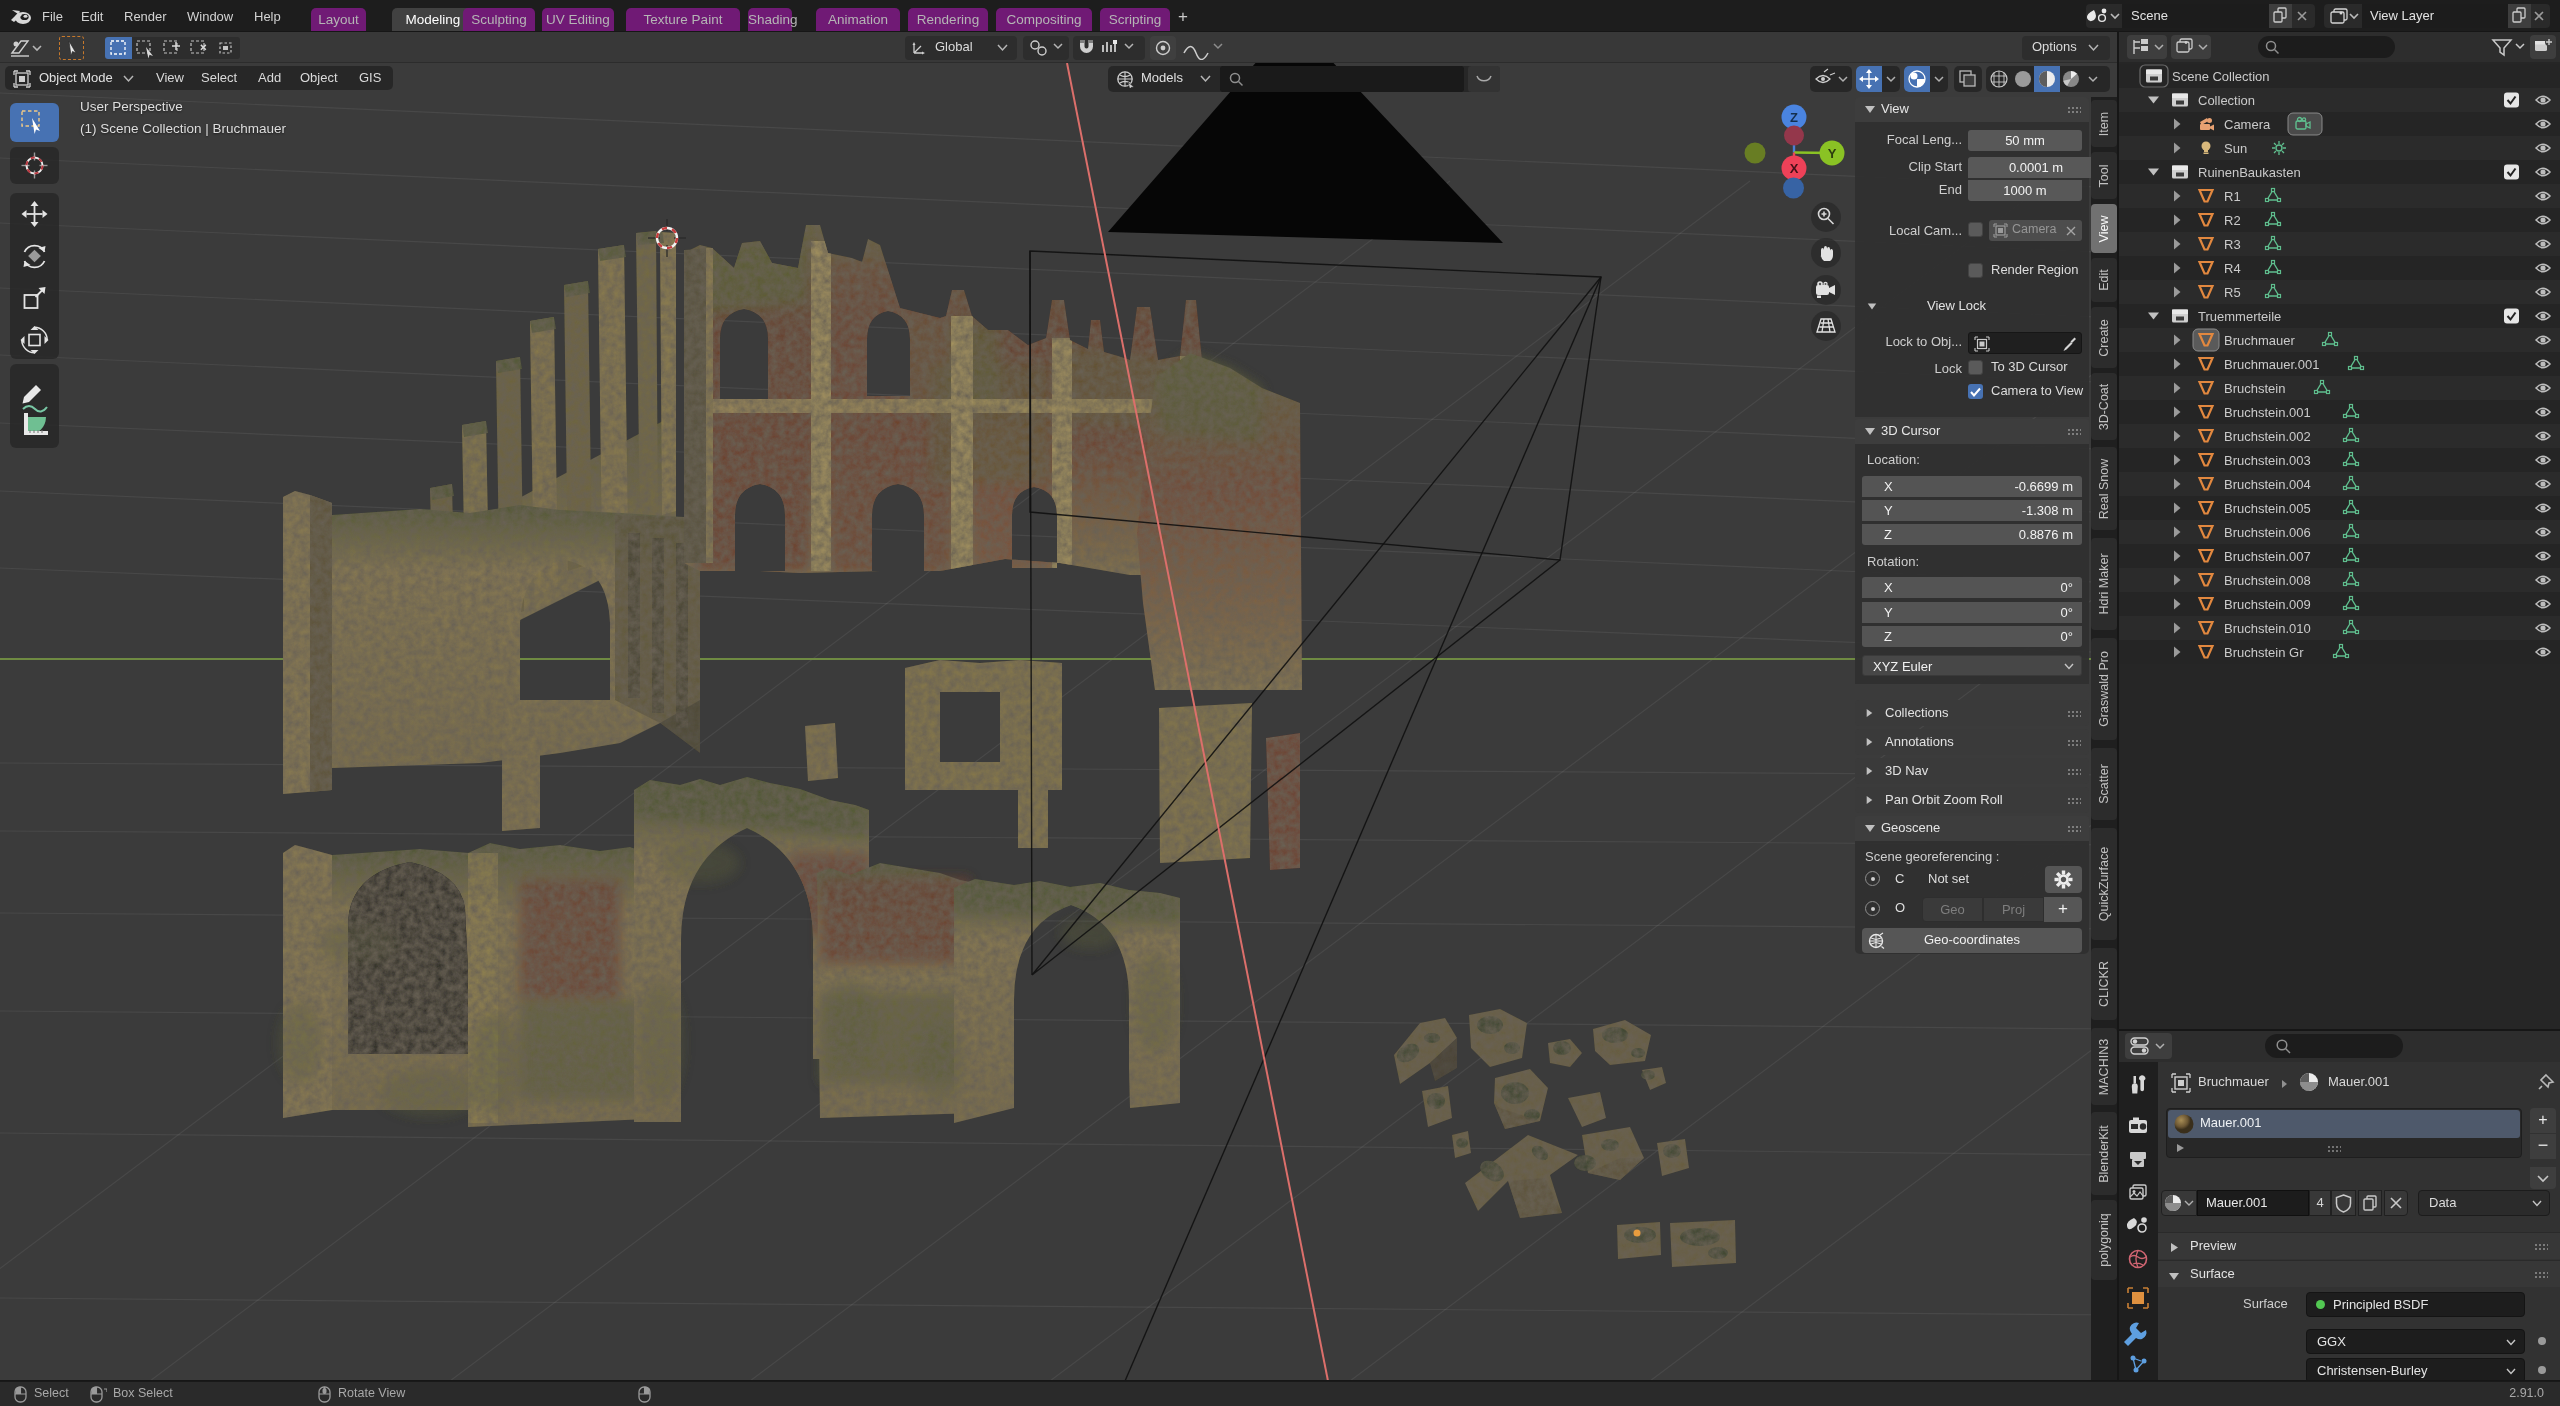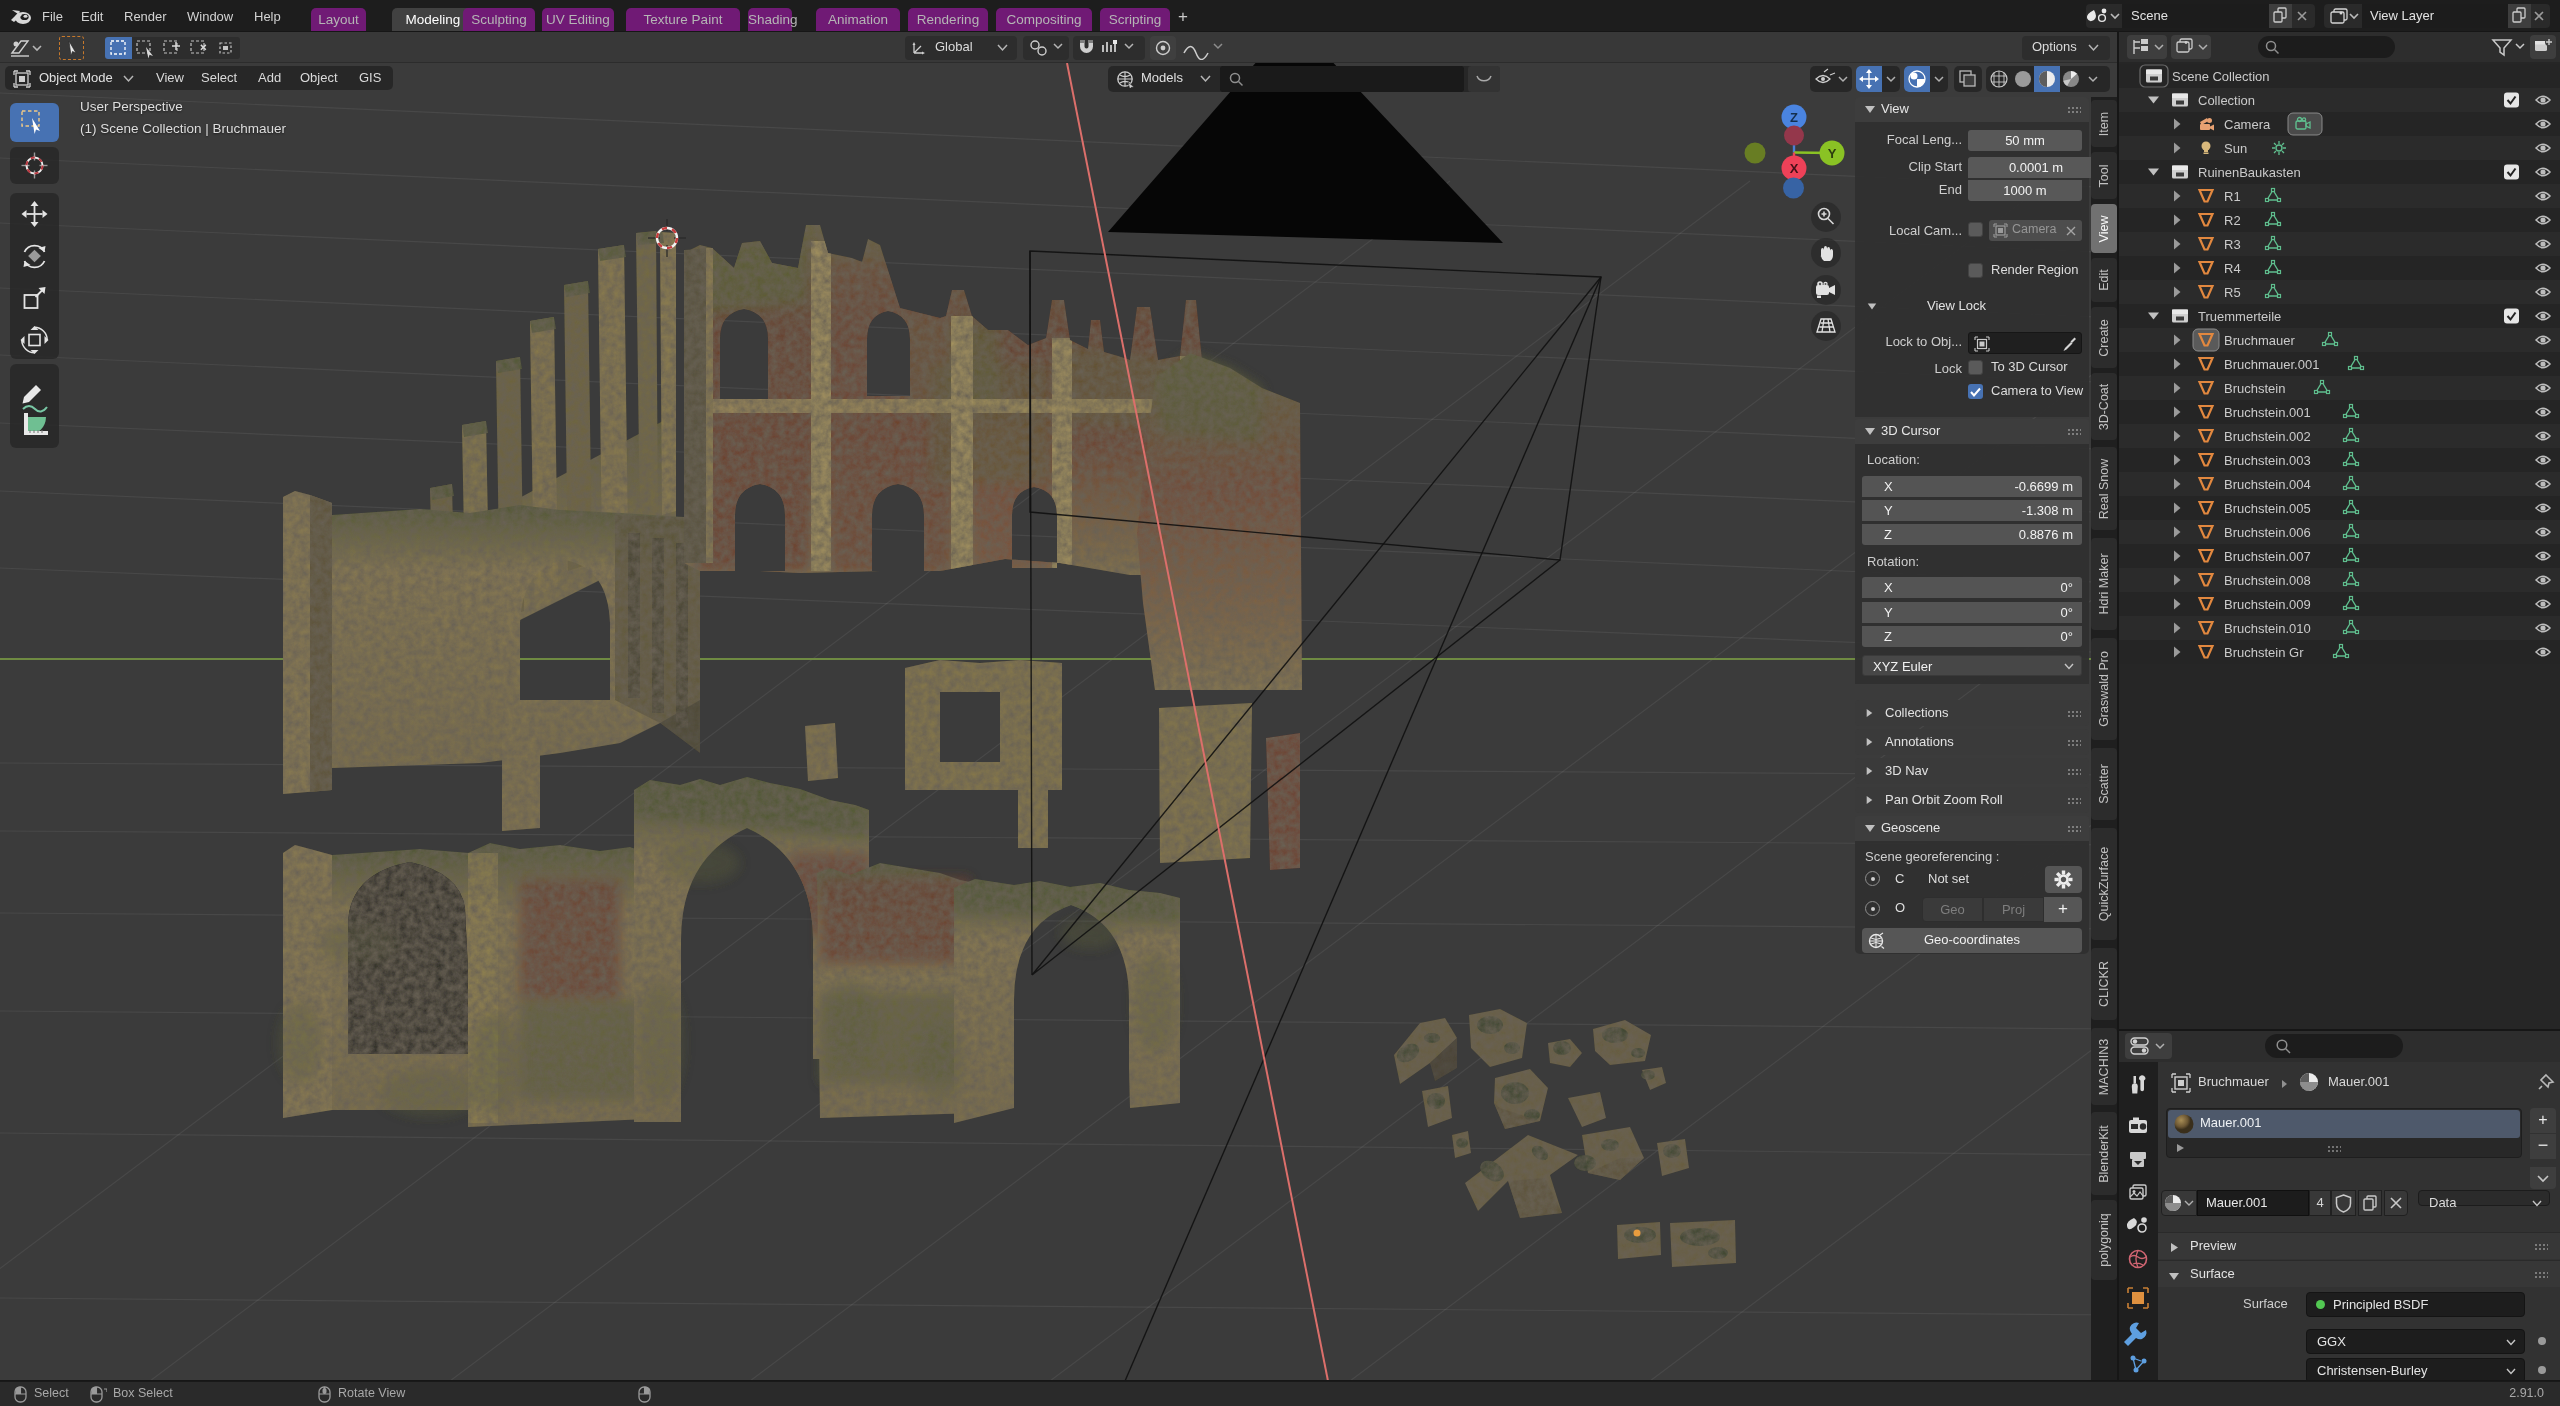--- a/index.html
+++ b/index.html
@@ -1166,21 +1166,21 @@
       <svg width="23" height="24">
           <rect x="8" y="5" width="9" height="11" rx="1" fill="none" stroke="#c9c9c9" stroke-width="1.4"></rect>
           <rect x="5" y="8" width="9" height="11" rx="1" fill="#383838" stroke="#c9c9c9" stroke-width="1.4"></rect>
         </svg>
     </div>
     <div class="abs" style="left:226px;top:128px;width:24px;height:26px;background:#383838;border:1px solid #202020;border-radius:0 4px 4px 0;">
       <svg width="23" height="24">
           <path d="M6 7 l10 10 m0 -10 l-10 10" stroke="#c9c9c9" stroke-width="1.6"></path>
         </svg>
     </div>
-    <div class="abs" style="left:260px;top:128px;width:132px;height:16px;background:#2b2b2b;border:1px solid #1c1c1c;border-radius:4px;padding-left:25px;">
+    <div class="abs" style="left:260px;top:128px;width:132px;height:26px;background:#2b2b2b;border:1px solid #1c1c1c;border-radius:4px;padding-left:25px;">
       <span class="abs" style="left:10px;top:4px;font-size:13px;color:#dcdcdc;">Data</span>
       <svg class="abs" style="right:6px;top:9px" width="11" height="8">
           <path d="M1 1 l4 4.5 l4 -4.5" fill="none" stroke="#c5c5c5" stroke-width="1.4"></path>
         </svg>
     </div>
     <div class="abs" style="left:0px;top:170px;width:402px;height:27px;background:#373737;border-top:1px solid #2a2a2a;">
       <svg class="abs" style="left:12px;top:9px" width="10" height="12">
           <path d="M1 1 l7 4.5 l-7 4.5z" fill="#c0c0c0"></path>
         </svg>
       <span class="abs" style="left:32px;top:5px;font-size:13px;color:#e2e2e2;">Preview</span>

